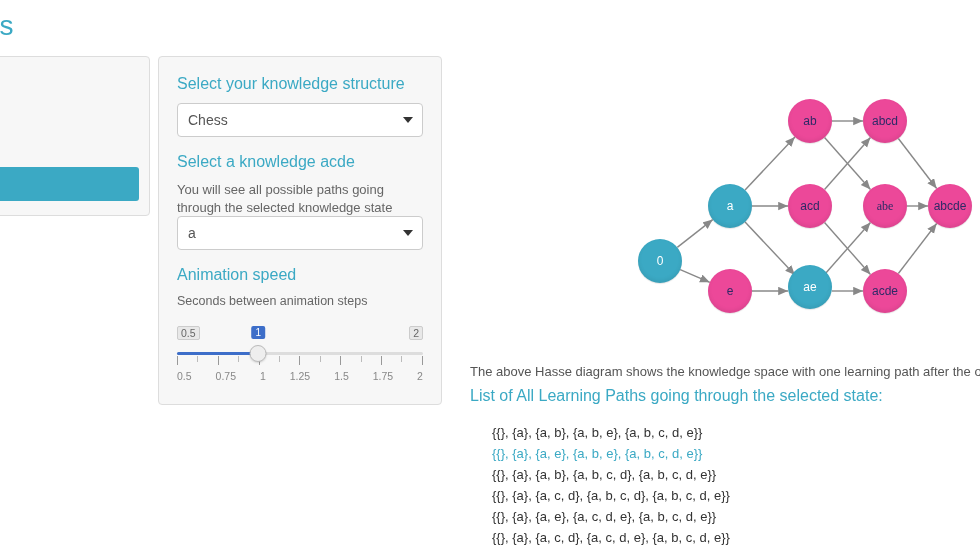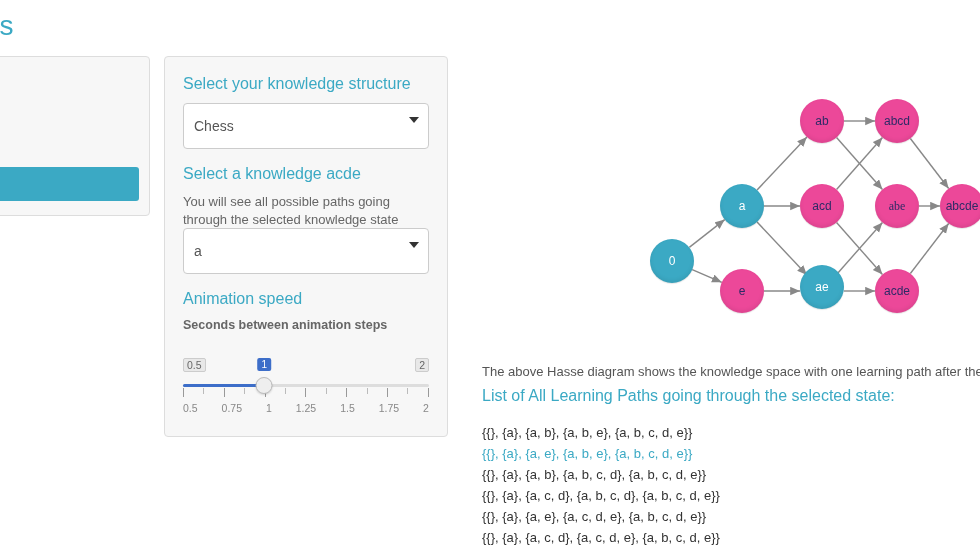--- a/index.html
+++ b/index.html
@@ -15,21 +15,21 @@
   }
   .page-title {
     color: #3ba9c4;
     font-size: 28px;
     font-weight: 400;
     padding: 10px 0 14px 0;
     margin-left: -30px;
   }
   .layout {
     display: flex;
-    gap: 14px;
+    gap: 8px;
     align-items: flex-start;
   }
   .panel {
     background: #f7f7f7;
     border: 1px solid #ddd;
     border-radius: 4px;
     padding: 18px 18px 22px 18px;
   }
   .panel-left {
     width: 180px;
@@ -54,21 +54,21 @@
     font-size: 16px;
     font-weight: 400;
     margin-bottom: 10px;
   }
   .select-wrap {
     position: relative;
     margin-bottom: 16px;
   }
   .select-wrap select, .faux-select {
     width: 100%;
-    height: 46px;
+    height: 34px;
     background: #fff;
     border: 1px solid #ccc;
     border-radius: 4px;
     padding: 0 10px 0 10px;
     font-size: 14px;
     color: #555;
     appearance: none;
     cursor: pointer;
     display: flex;
     align-items: center;
@@ -85,22 +85,22 @@
   }
   .help {
     color: #666;
     font-size: 13px;
     margin-bottom: 0;
     line-height: 1.35;
   }
   .sub-h {
     color: #666;
     font-size: 12.5px;
-    font-weight: 700;
-    margin-bottom: 24px;
+    font-weight: 400;
+    margin-bottom: 16px;
   }
   
   .slider-box { position: relative; padding-top: 2px; text-align: right; }
   .slider-ends {
     display: flex; justify-content: space-between;
     font-size: 11px; color: #888;
   }
   .slider-end-box {
     background: #e8e8e8; border:1px solid #ccc;
     padding: 0 3px; border-radius:2px; font-size:10.5px; color:#666;
@@ -173,20 +173,21 @@
     font-size:13px; color:#555; margin-bottom:8px;
     white-space: nowrap;
   }
   .list-h {
     color:#3ba9c4; font-size:16px; margin-bottom:20px;
     white-space: nowrap;
   }
   .path-line {
     font-size:13px; color:#333; margin-bottom:6px;
     white-space: nowrap;
+    margin-left: 22px;
   }
   .path-line.hl { color:#3ba9c4; }
 </style>
 </head>
 <body>
 
 <div class="page-title">iths</div>
 
 <div class="layout">
   <div class="panel panel-left">

